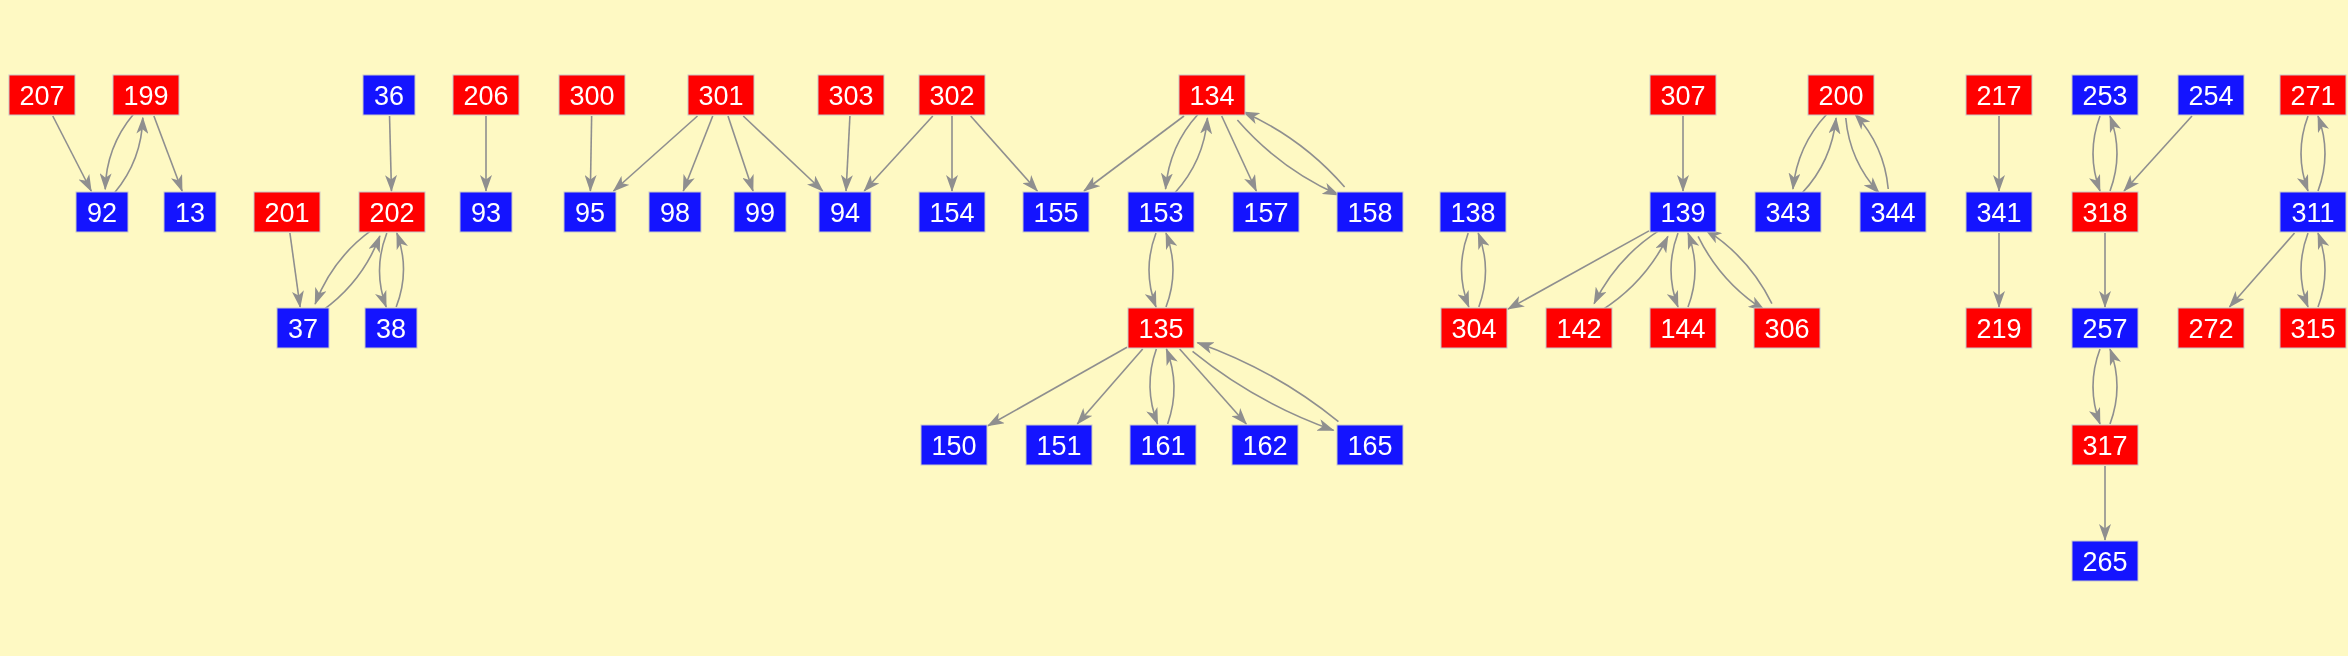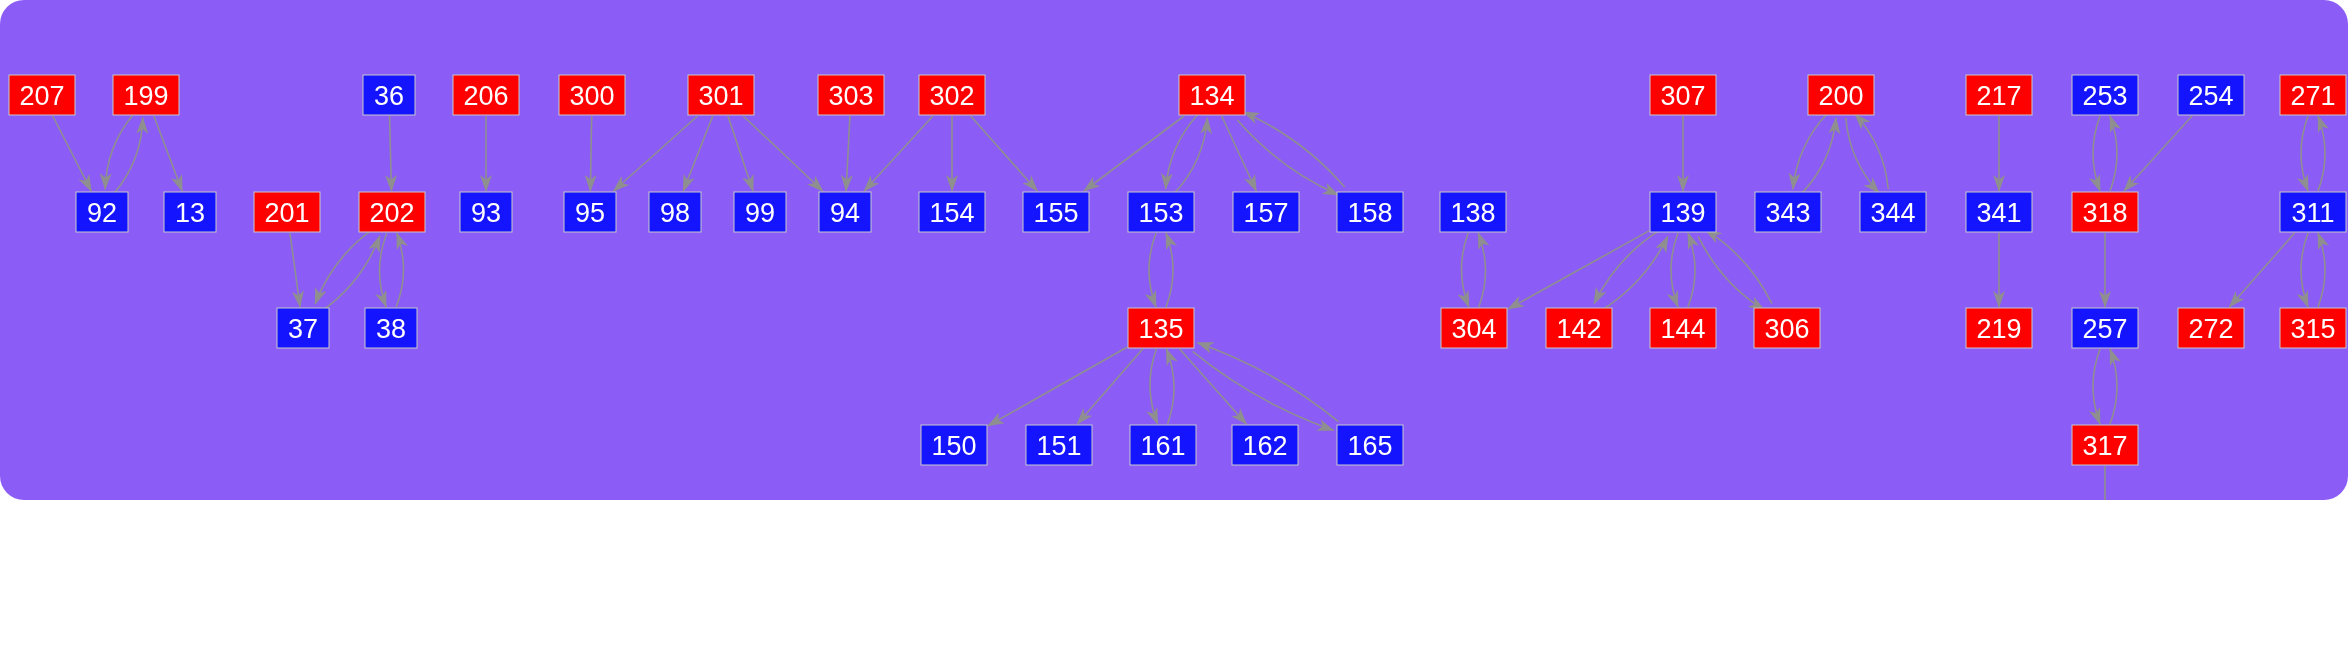--- a/index.html
+++ b/index.html
@@ -1,16 +1,16 @@
 <!DOCTYPE html>
 <html><head>
 <meta charset="utf-8">
 <style>
   html,body{margin:0;padding:0;background:#ffffff;}
-  #stage{position:relative;width:2348px;height:500px;background:#8b5cf6;overflow:hidden;border-radius:24px;}
+  #stage{position:relative;width:2348px;height:656px;background:#fef9c3;overflow:hidden;}
   svg{display:block;font-family:"Liberation Sans", sans-serif;}
   .node-box{stroke:#c8c8c8;stroke-width:1;}
   .node-label{fill:#ffffff;font-size:27px;font-family:"Liberation Sans", sans-serif;
               text-anchor:middle;dominant-baseline:central;}
   .edge{fill:none;stroke:#8f8f8f;stroke-width:1.6;}
 </style>
 </head>
 <body>
 
 <div id="stage">

